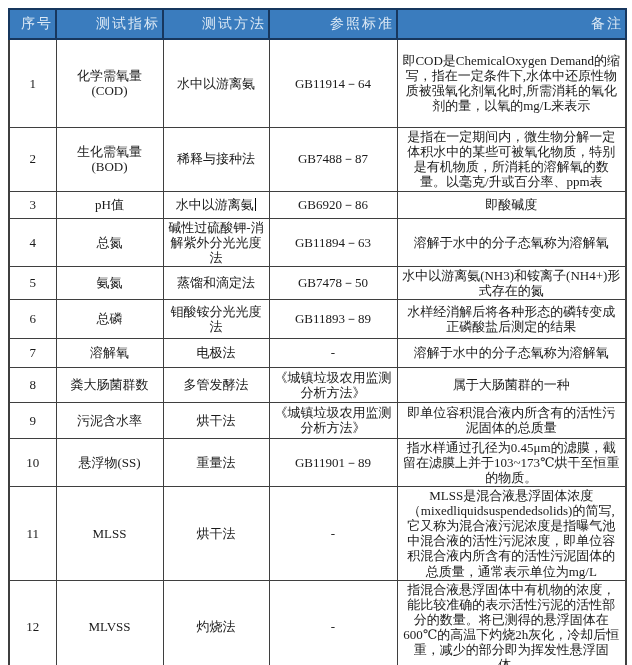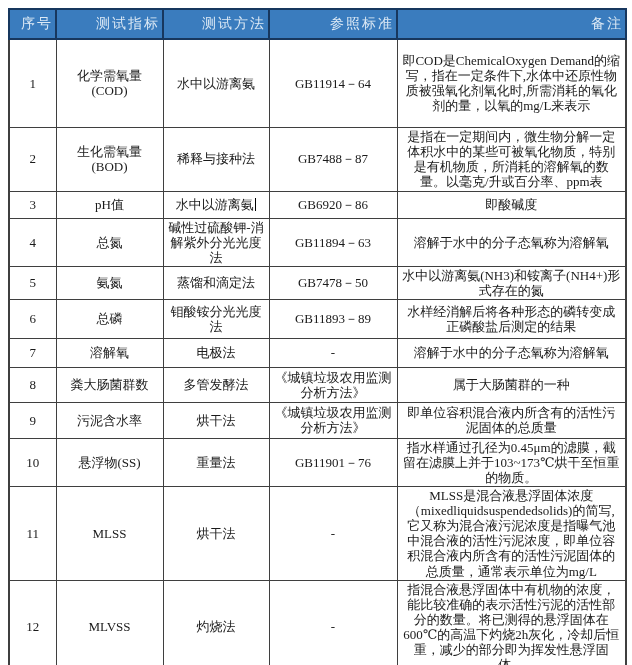--- a/index.html
+++ b/index.html
@@ -146,21 +146,21 @@
           <td><span>9</span></td>
           <td><span>污泥含水率</span></td>
           <td><span>烘干法</span></td>
           <td><span>《城镇垃圾农用监测分析方法》</span></td>
           <td><span>即单位容积混合液内所含有的活性污泥固体的总质量</span></td>
         </tr>
         <tr style="height: 48px;">
           <td><span>10</span></td>
           <td><span>悬浮物(SS)</span></td>
           <td><span>重量法</span></td>
-          <td><span>GB11901－76</span></td>
+          <td><span>GB11901－89</span></td>
           <td><span>指水样通过孔径为0.45μm的滤膜，截留在滤膜上并于103~173℃烘干至恒重的物质。</span></td>
         </tr>
         <tr style="height: 92px;">
           <td><span>11</span></td>
           <td><span>MLSS</span></td>
           <td><span>烘干法</span></td>
           <td><span>-</span></td>
           <td><span>MLSS是混合液悬浮固体浓度（mixedliquidsuspendedsolids)的简写,它又称为混合液污泥浓度是指曝气池中混合液的活性污泥浓度，即单位容积混合液内所含有的活性污泥固体的总质量，通常表示单位为mg/L</span></td>
         </tr>
         <tr style="height: 90px;">

